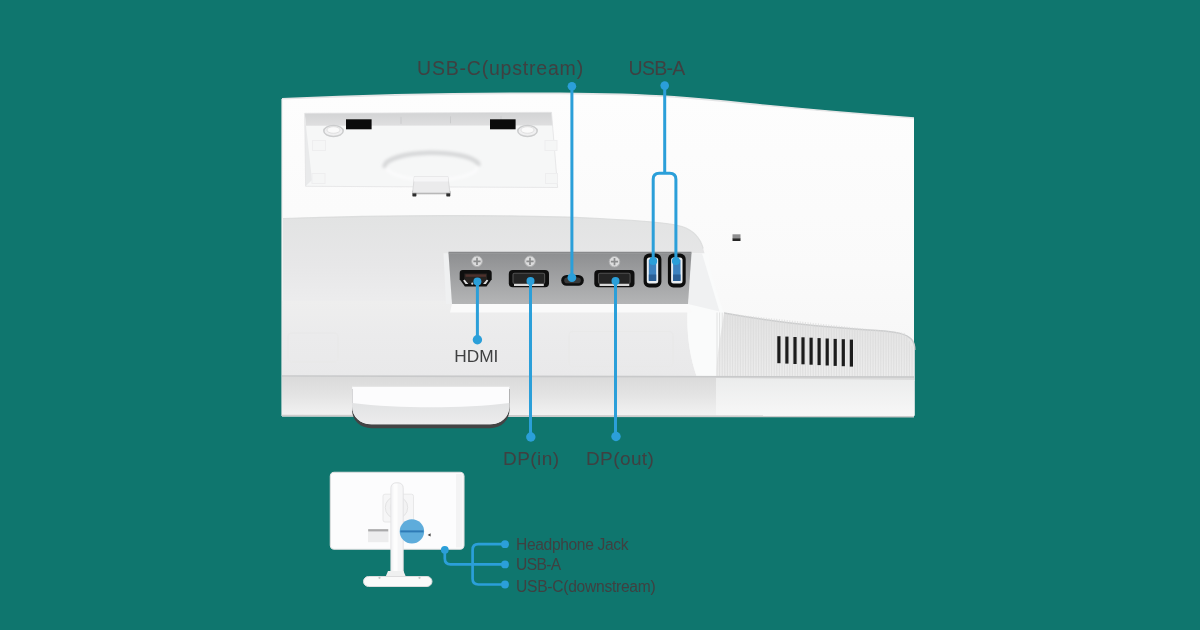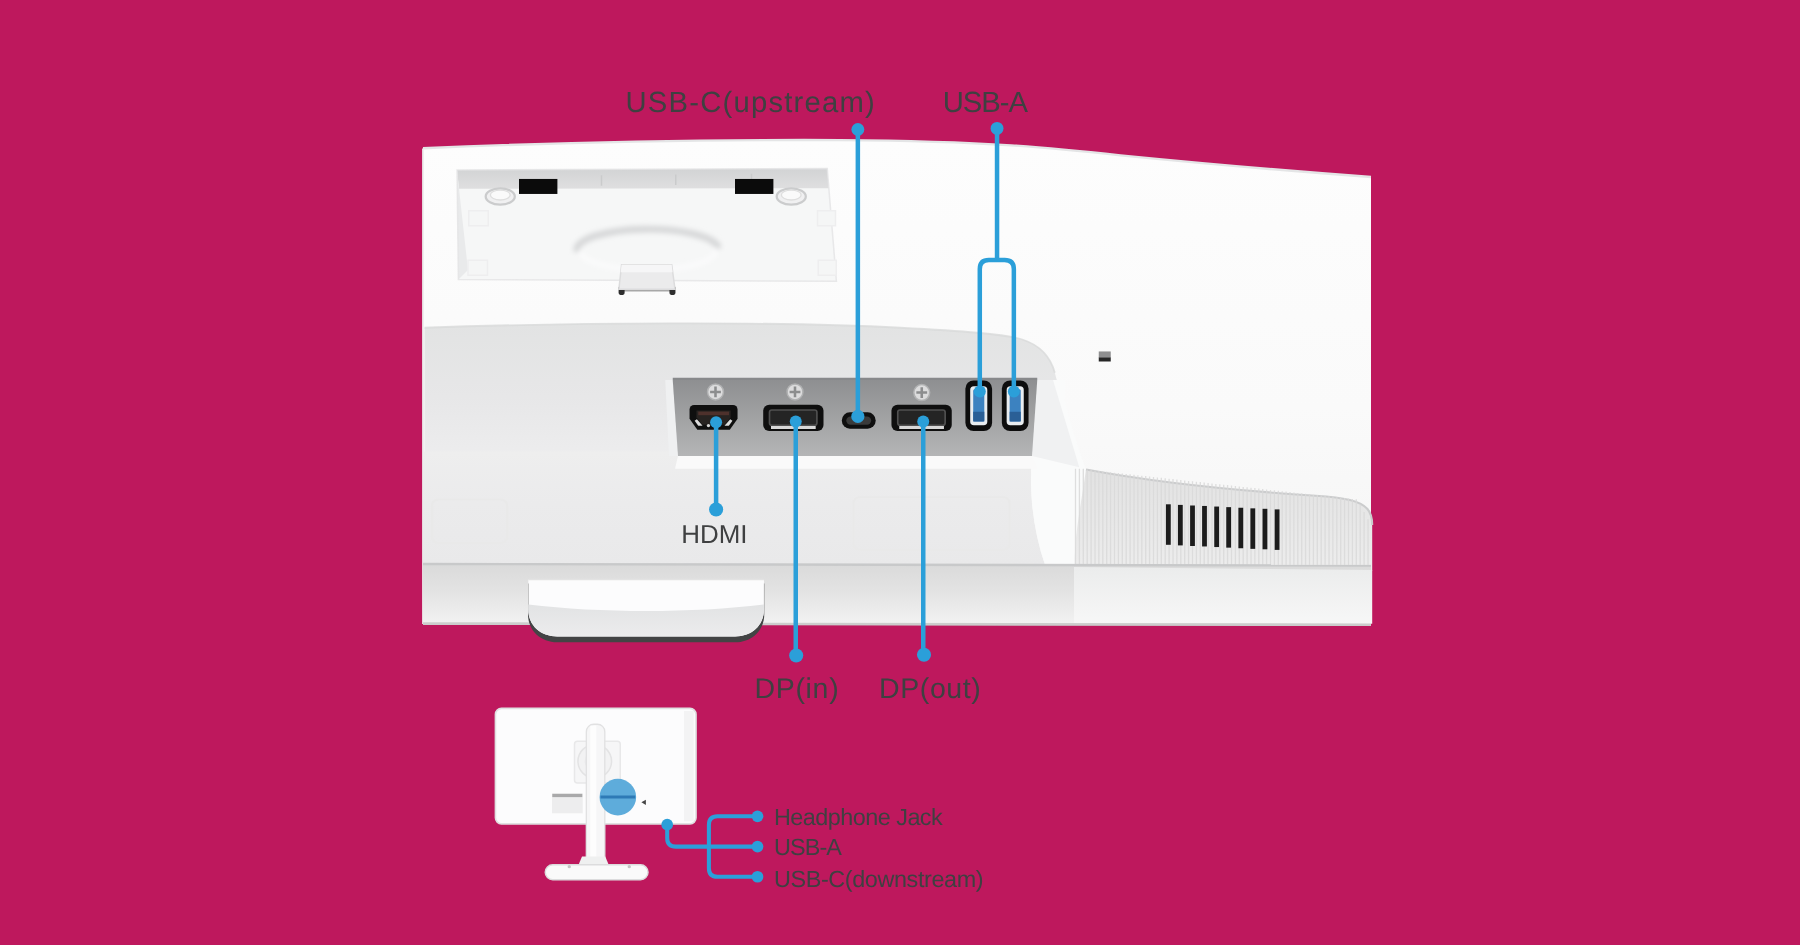--- a/index.html
+++ b/index.html
@@ -1,16 +1,16 @@
 <!DOCTYPE html>
 <html><head>
 <meta charset="utf-8">
 <style>
   html,body{margin:0;padding:0;background:#ffffff;}
-  #stage{position:relative;width:1200px;height:630px;overflow:hidden;background:#be185d;
+  #stage{position:relative;width:1200px;height:630px;overflow:hidden;background:#0f766e;
          font-family:"Liberation Sans", sans-serif;}
   svg{display:block;}
 </style>
 </head>
 <body>
 <div id="stage">
 <svg width="1200" height="630" viewBox="0 0 1200 630">
 <defs>
   <filter id="soft1" x="-30%" y="-30%" width="160%" height="160%">
     <feGaussianBlur stdDeviation="1.6"></feGaussianBlur>

